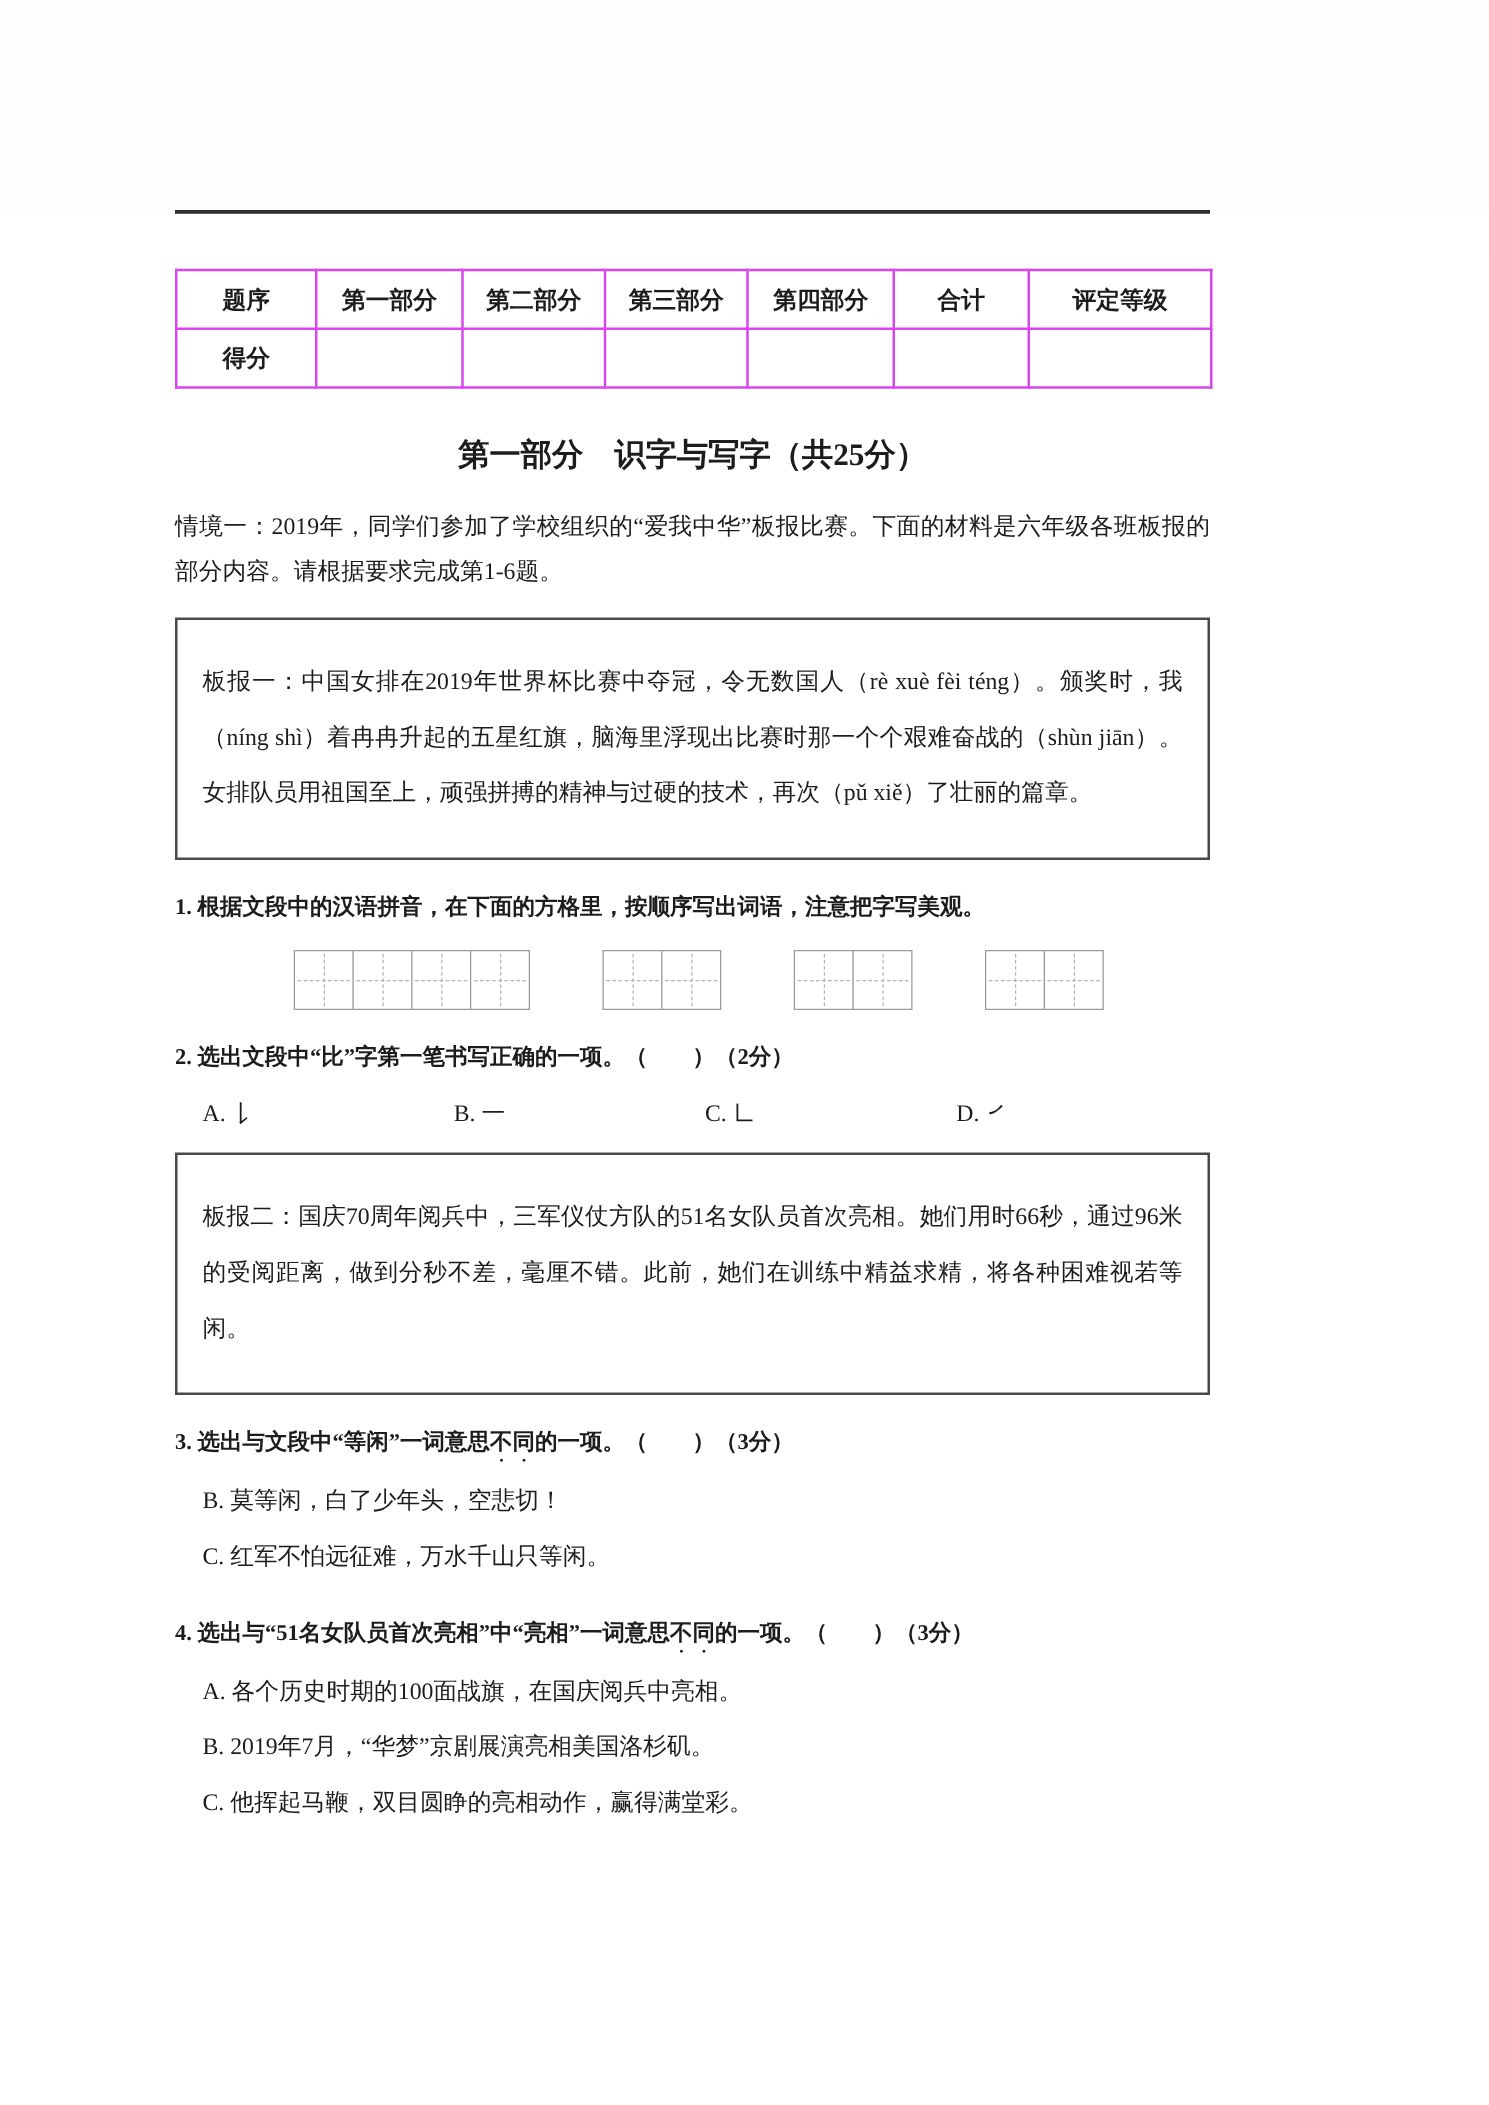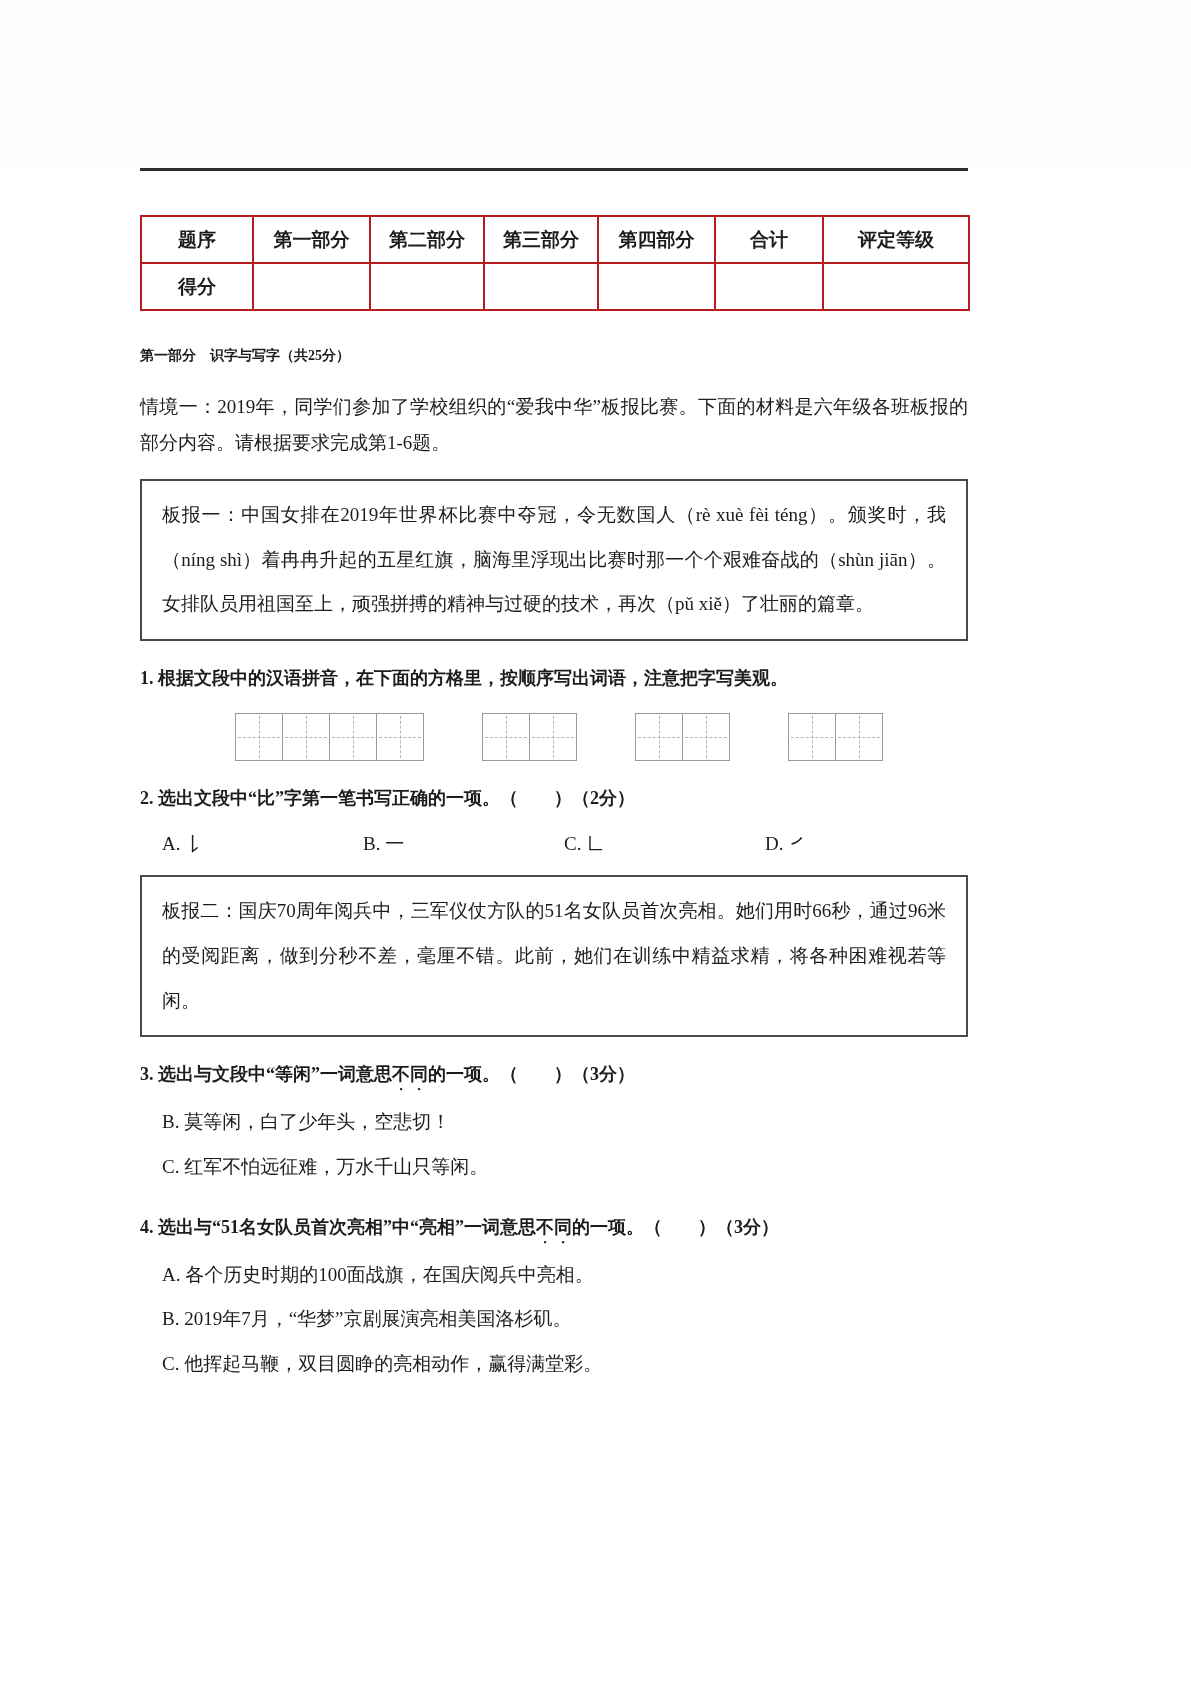--- a/index.html
+++ b/index.html
@@ -31,47 +31,48 @@
     font-weight: bold;
     letter-spacing: 2px;
   }
   table.score-table {
     margin-top: 44px;
     width: 828px;
     border-collapse: collapse;
     table-layout: fixed;
   }
   table.score-table th, table.score-table td {
-    border: 2px solid #b91c1c;
+    border: 2px solid #d946ef;
     height: 47px;
     text-align: center;
     font-size: 19px;
     font-weight: bold;
     vertical-align: middle;
   }
   table.score-table td.blank { font-weight: normal; }
   .section-heading {
     margin-top: 36px;
     width: 828px;
-    font-size: 14px;
+    text-align: center;
+    font-size: 25px;
     font-weight: bold;
   }
   .para {
     margin-top: 24px;
     width: 828px;
     font-size: 19px;
     line-height: 1.9;
     text-align: justify;
     font-family: Liberation Serif, serif;
   }
   .board-box {
     margin-top: 18px;
     width: 828px;
     border: 2px solid #4a4a4a;
-    padding: 12px 20px;
+    padding: 28px 20px;
     font-size: 19px;
     line-height: 2.35;
     text-align: justify;
   }
   .q-stem {
     margin-top: 20px;
     width: 828px;
     font-size: 18px;
     line-height: 1.9;
     font-weight: 600;

